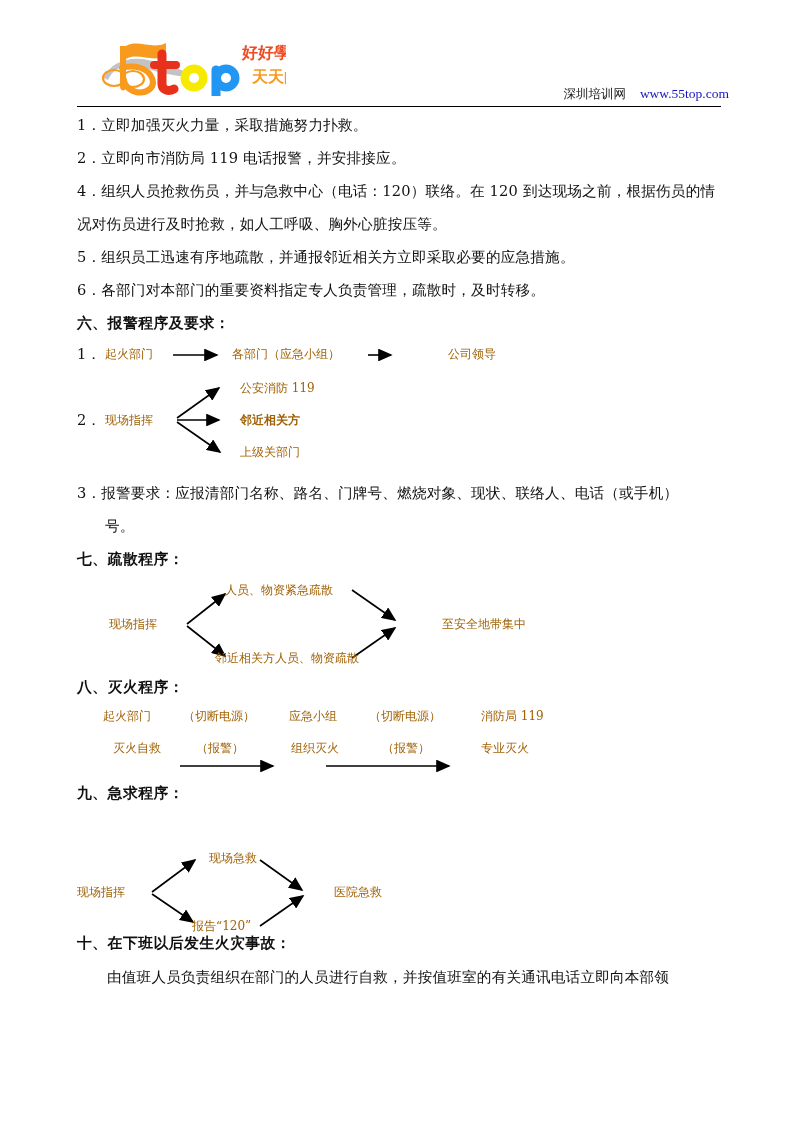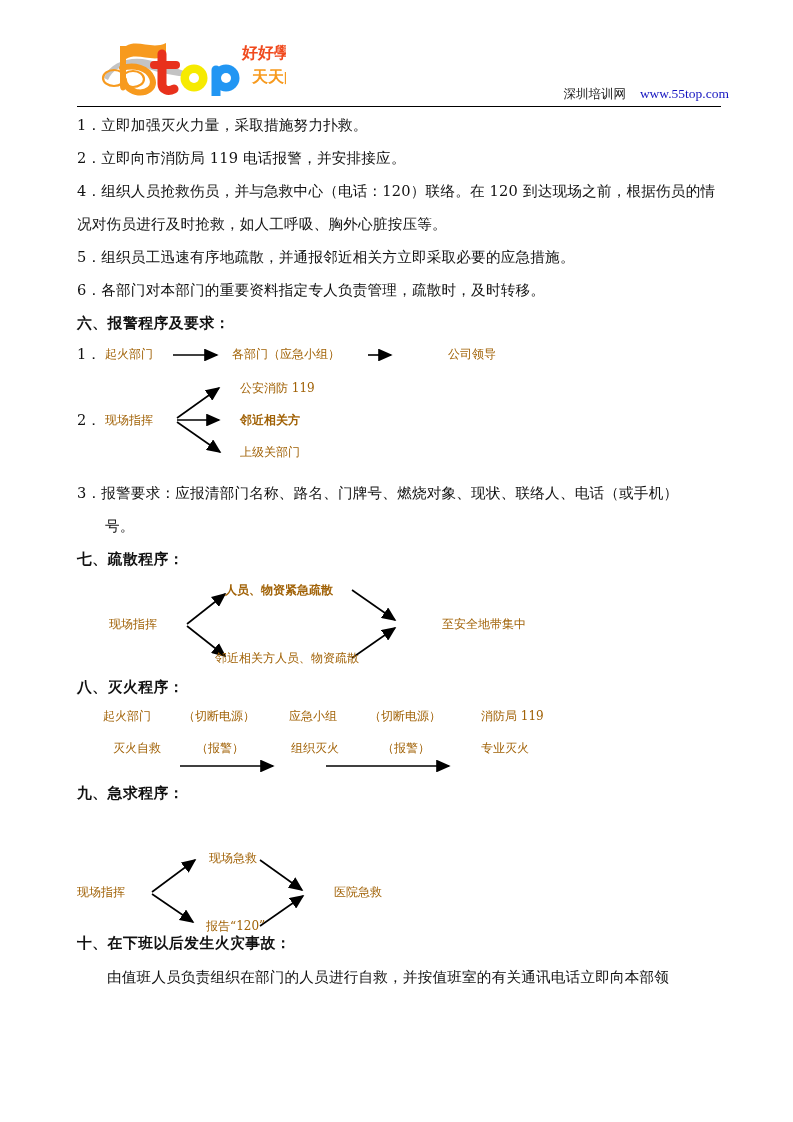--- a/index.html
+++ b/index.html
@@ -206,21 +206,21 @@
 
         <line x1="110" y1="48" x2="148" y2="18" stroke="#000" stroke-width="1.6" marker-end="url(#ah)"></line>
 
         <line x1="110" y1="50" x2="148" y2="80" stroke="#000" stroke-width="1.6" marker-end="url(#ah)"></line>
 
         <line x1="275" y1="14" x2="318" y2="44" stroke="#000" stroke-width="1.6" marker-end="url(#ah)"></line>
 
         <line x1="275" y1="82" x2="318" y2="52" stroke="#000" stroke-width="1.6" marker-end="url(#ah)"></line>
       </svg>
       <span class="dlabel" style="left:32px; top:38px;">现场指挥</span>
-      <span class="dlabel" style="left:148px;top:4px;font-weight:bold;">人员、物资紧急疏散</span>
+      <span class="dlabel" style="left:148px;top:4px;">人员、物资紧急疏散</span>
       <span class="dlabel" style="left:138px;top:72px;">邻近相关方人员、物资疏散</span>
       <span class="dlabel" style="left:365px;top:38px;">至安全地带集中</span>
     </div>
 
     <div class="line heading">八、灭火程序：</div>
 
     <div class="diagram" style="height:72px;">
       <svg width="646" height="72">
         <line x1="103" y1="62" x2="196" y2="62" stroke="#000" stroke-width="1.6" marker-end="url(#ah)"></line>
         <line x1="249" y1="62" x2="372" y2="62" stroke="#000" stroke-width="1.6" marker-end="url(#ah)"></line>
@@ -242,21 +242,21 @@
 
     <div class="diagram" style="height:116px;">
       <svg width="646" height="116">
         <line x1="75" y1="82" x2="118" y2="50" stroke="#000" stroke-width="1.6" marker-end="url(#ah)"></line>
         <line x1="75" y1="84" x2="116" y2="112" stroke="#000" stroke-width="1.6" marker-end="url(#ah)"></line>
         <line x1="183" y1="50" x2="225" y2="80" stroke="#000" stroke-width="1.6" marker-end="url(#ah)"></line>
         <line x1="183" y1="116" x2="226" y2="86" stroke="#000" stroke-width="1.6" marker-end="url(#ah)"></line>
       </svg>
       <span class="dlabel" style="left:0px;  top:72px;">现场指挥</span>
       <span class="dlabel" style="left:132px;top:38px;">现场急救</span>
-      <span class="dlabel" style="left:129px;top:106px;">报告“120”</span>
+      <span class="dlabel" style="left:115px;top:106px;">报告“120”</span>
       <span class="dlabel" style="left:257px;top:72px;">医院急救</span>
     </div>
 
     <div class="line heading">十、在下班以后发生火灾事故：</div>
     <div class="line indent1">由值班人员负责组织在部门的人员进行自救，并按值班室的有关通讯电话立即向本部领</div>
 
   </div>
 </div>
 
 </body></html>

